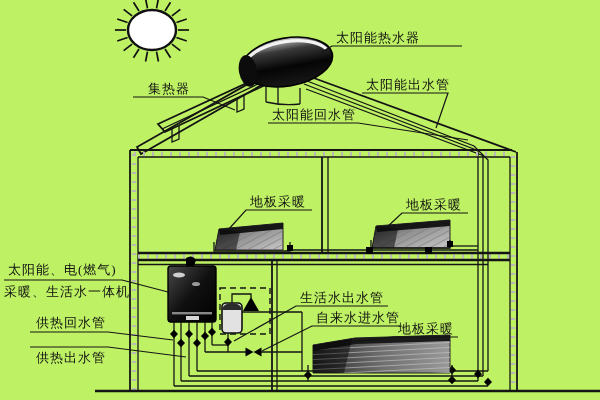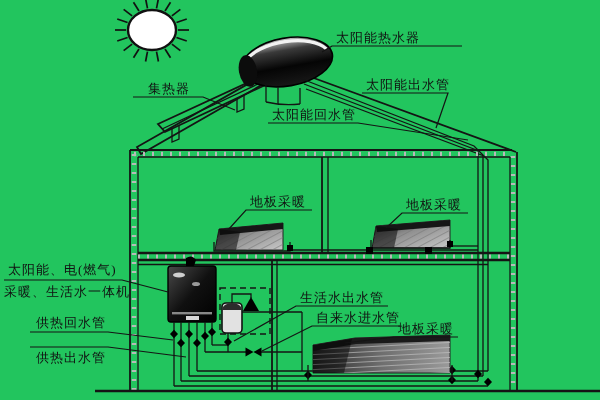--- a/index.html
+++ b/index.html
@@ -1,16 +1,16 @@
 <!DOCTYPE html>
 <html><head>
 <meta charset="utf-8">
 <style>
   html,body{margin:0;padding:0;background:#fff;width:600px;height:400px;overflow:hidden;}
-  #stage{position:relative;width:600px;height:400px;background:#22c55e;
+  #stage{position:relative;width:600px;height:400px;background:#bef264;
          font-family:"Liberation Serif","DejaVu Serif",serif;}
   svg{position:absolute;left:0;top:0;}
   text{fill:#111;font-size:13px;letter-spacing:1px;}
   .lbl2{font-size:13px;}
   .thin{stroke:#141414;stroke-width:1.3;fill:none;}
   .med{stroke:#141414;stroke-width:1.8;fill:none;}
   .bold{stroke:#141414;stroke-width:2.4;fill:none;}
   .leader{stroke:#141414;stroke-width:1.2;fill:none;}
   .hatch{stroke:#b9b9b9;stroke-width:4.5;stroke-dasharray:2 7;fill:none;}
 </style>

